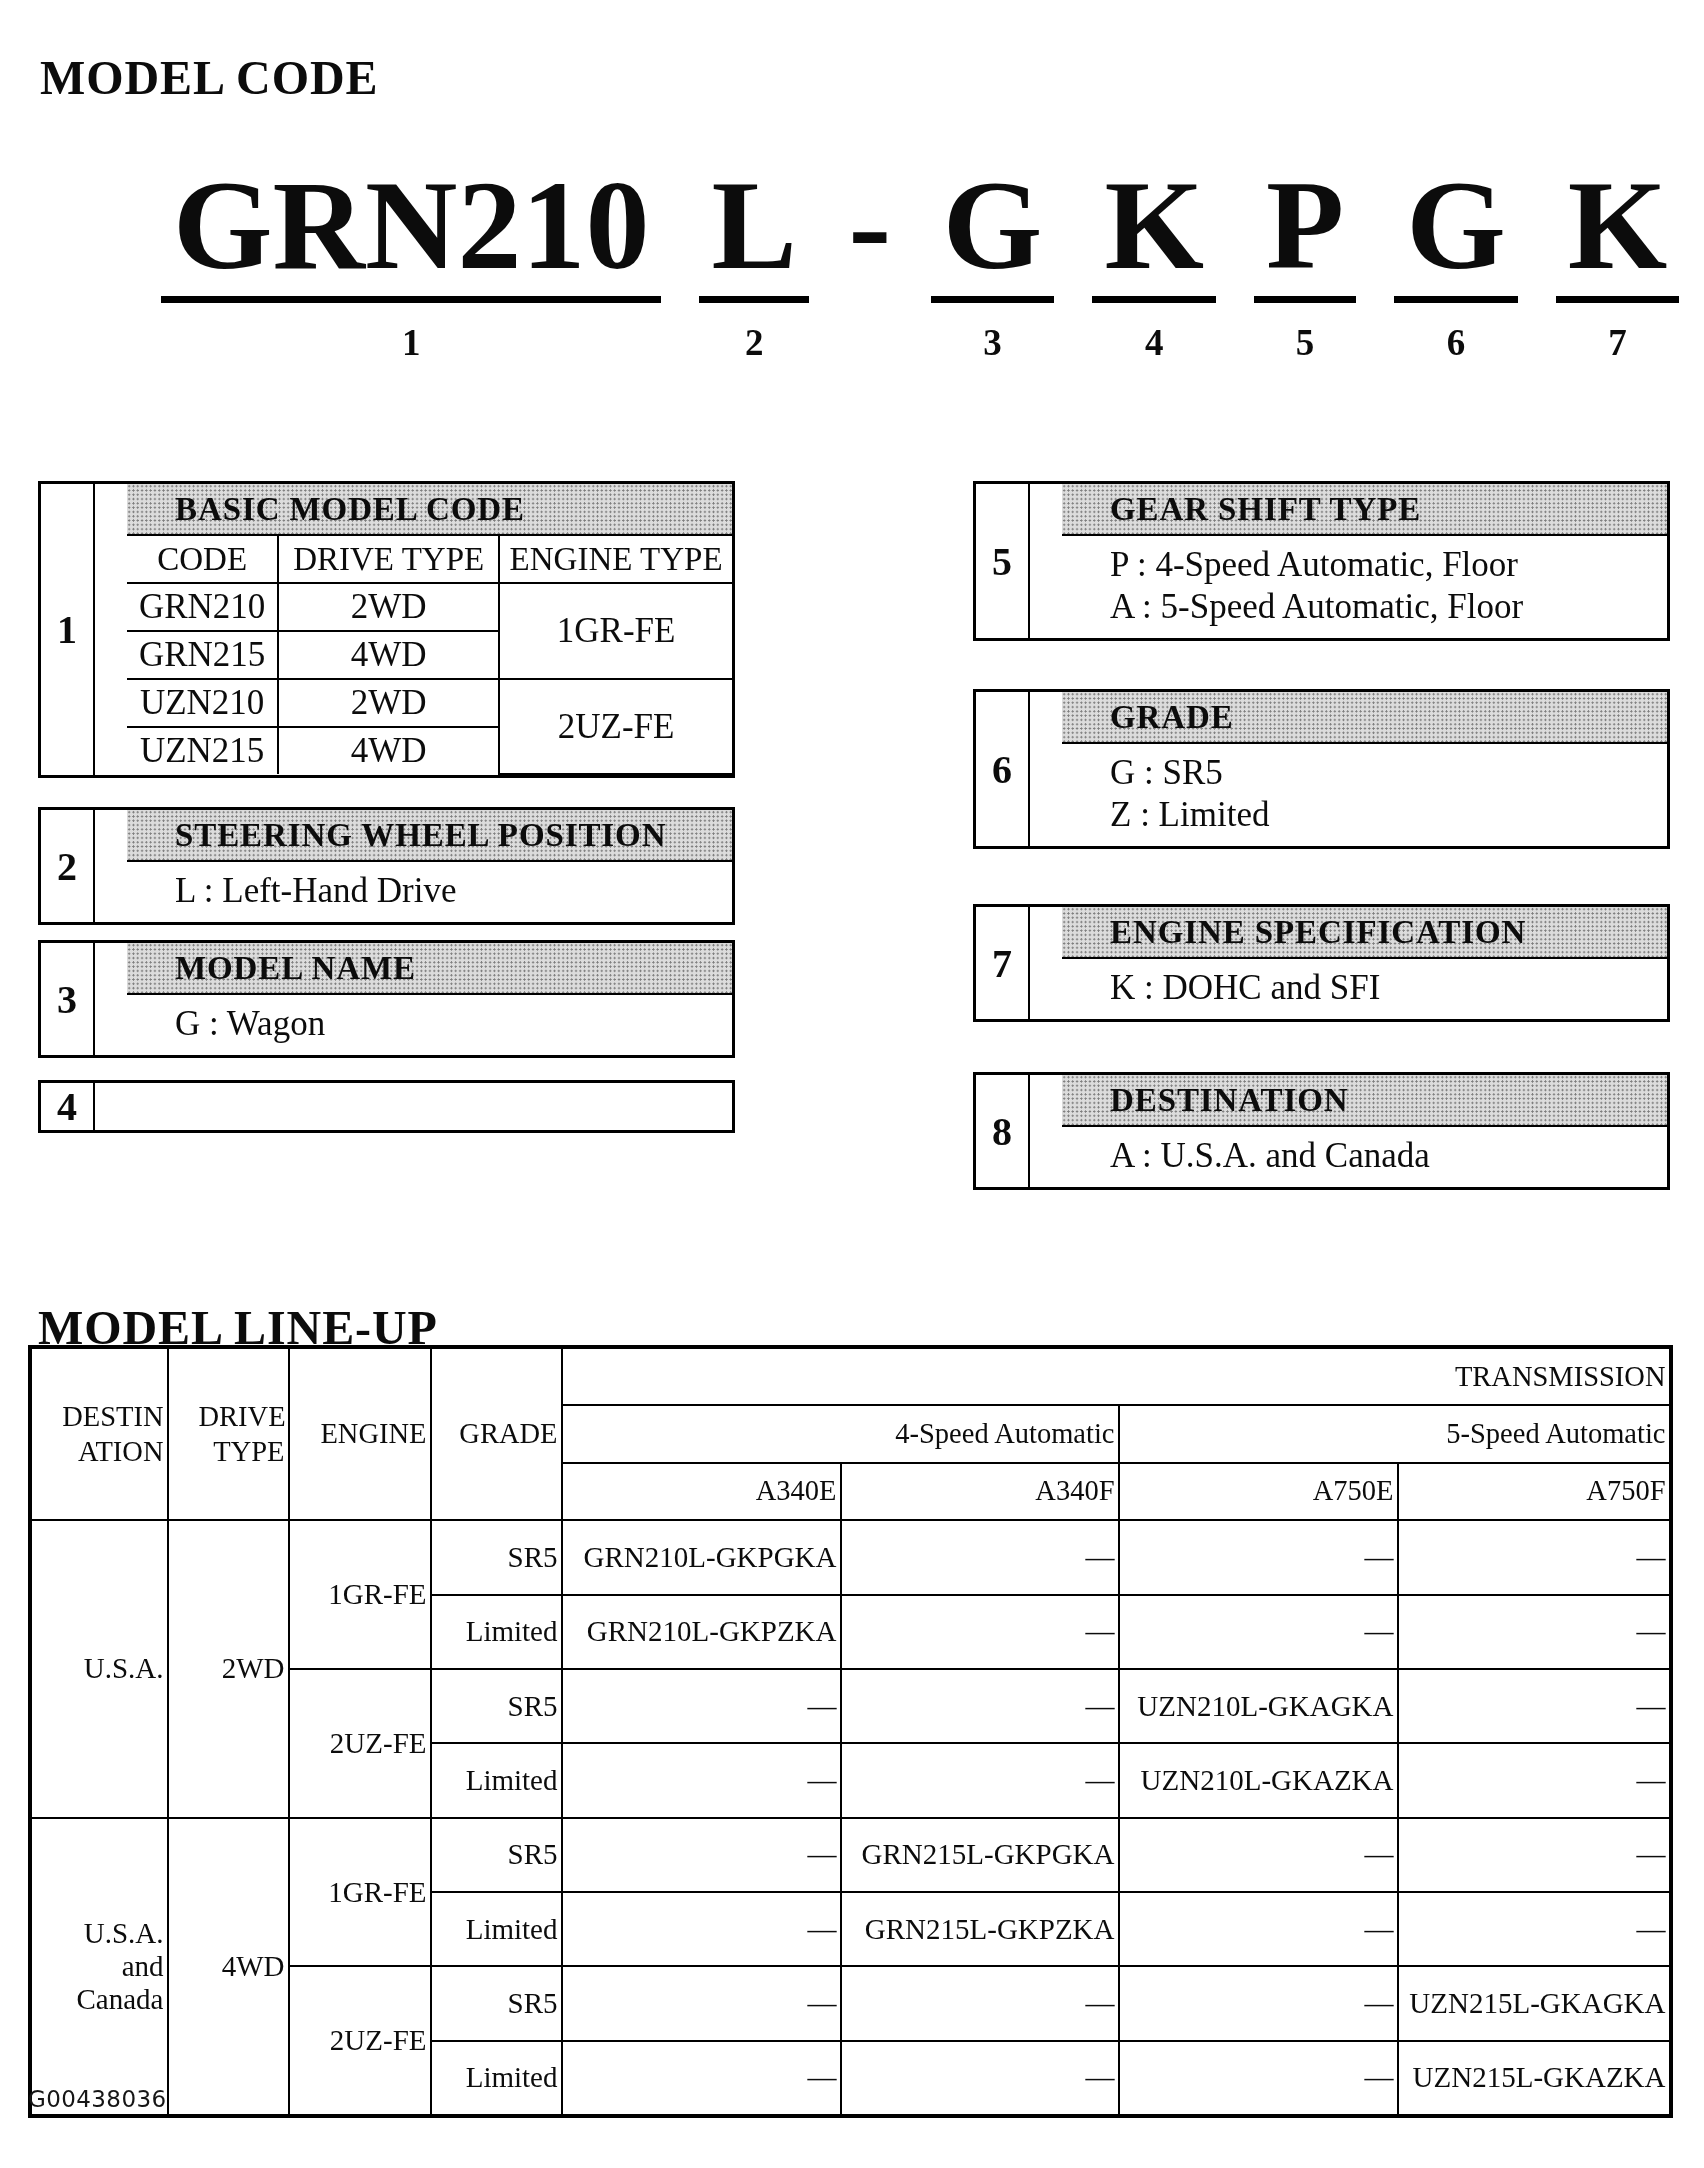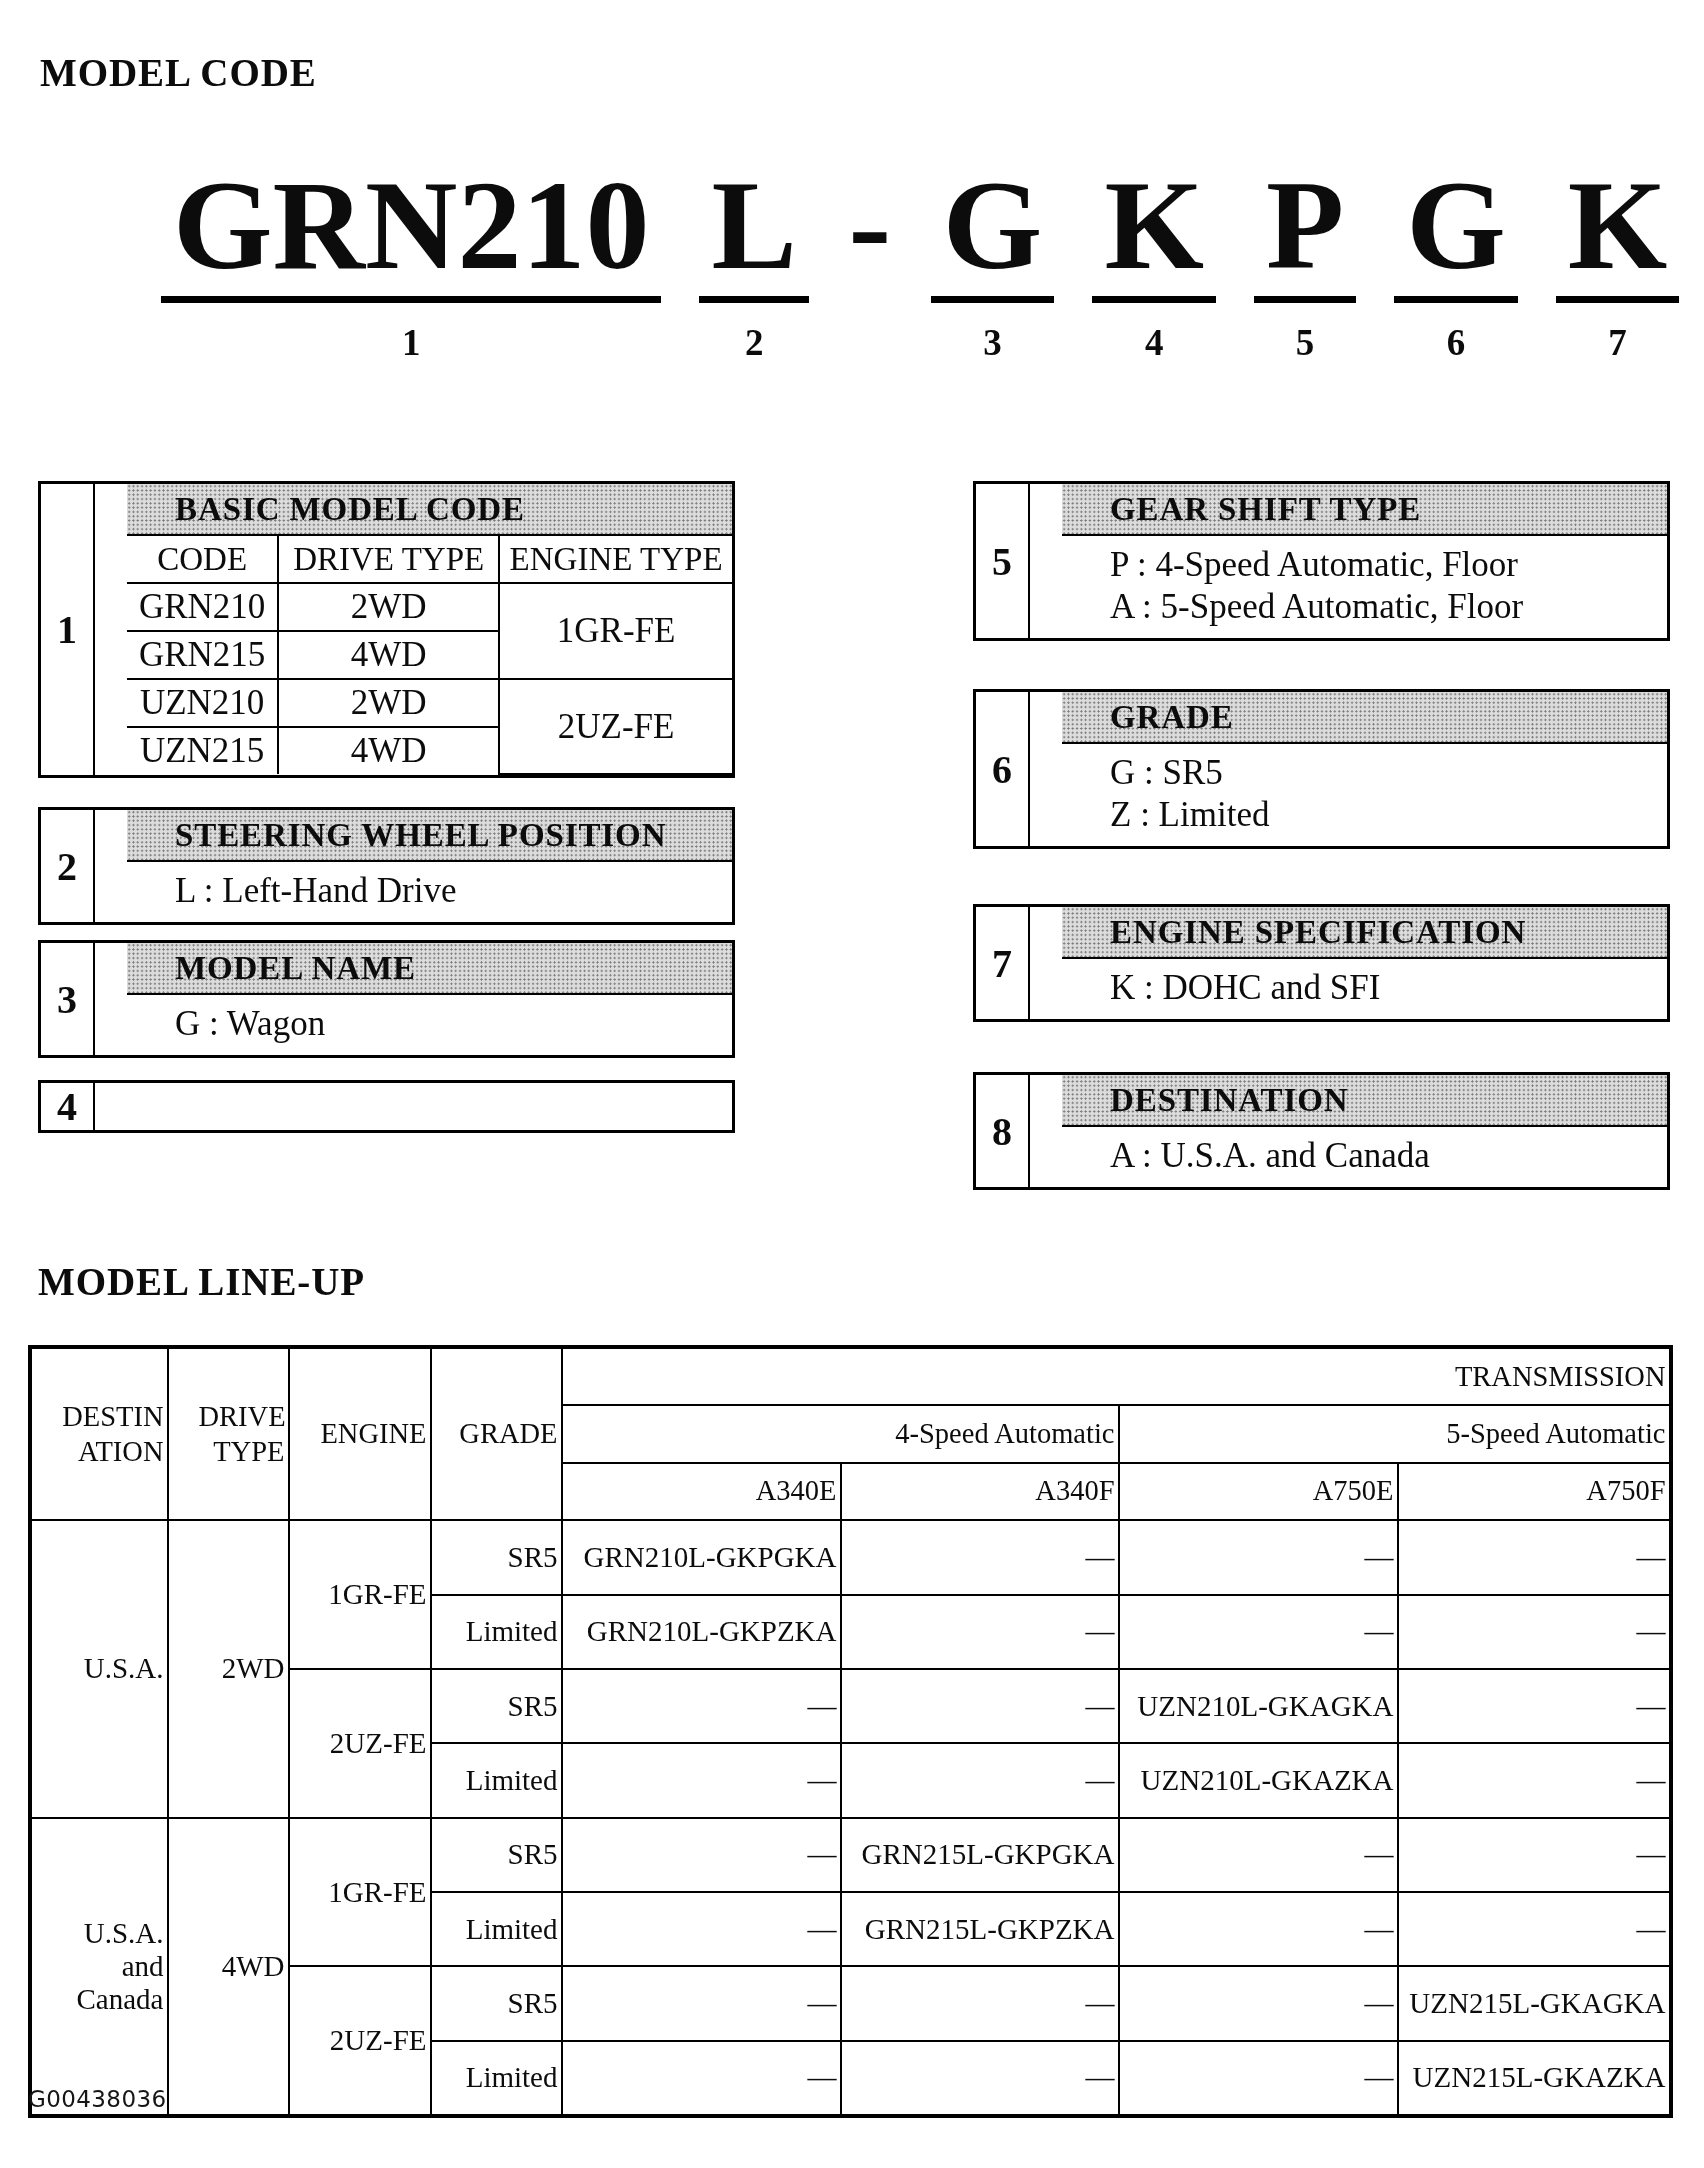--- a/index.html
+++ b/index.html
@@ -6,25 +6,25 @@
   body {
     width:1704px; height:2169px; position:relative;
     background:#ffffff; color:#0c0c0c;
     font-family:"Liberation Serif","DejaVu Serif",serif;
     overflow:hidden;
   }
 
   
   .page-title {
     position:absolute; margin:0;
-    font-size:39px; font-weight:bold; letter-spacing:0.9px;
+    font-size:48px; font-weight:bold; letter-spacing:0.9px;
     font-family:"Liberation Serif","DejaVu Serif",serif;
   }
   #title-model-code { left:40px; top:50px; }
-  #title-model-lineup { left:38px; top:1259px; }
+  #title-model-lineup { left:38px; top:1300px; }
 
   
   .bigcode {
     position:absolute; left:161px; top:161px;
     display:flex; align-items:flex-start; gap:38px;
   }
   .seg { display:flex; flex-direction:column; align-items:center; }
   .seg-text {
     font-size:128px; line-height:1; font-weight:bold;
     padding:0 12px 7px 12px; white-space:nowrap;

